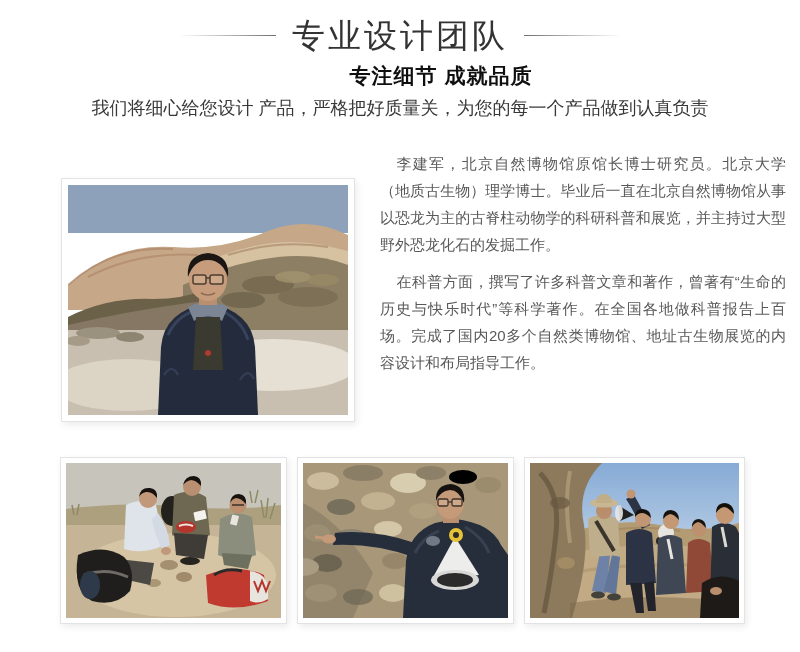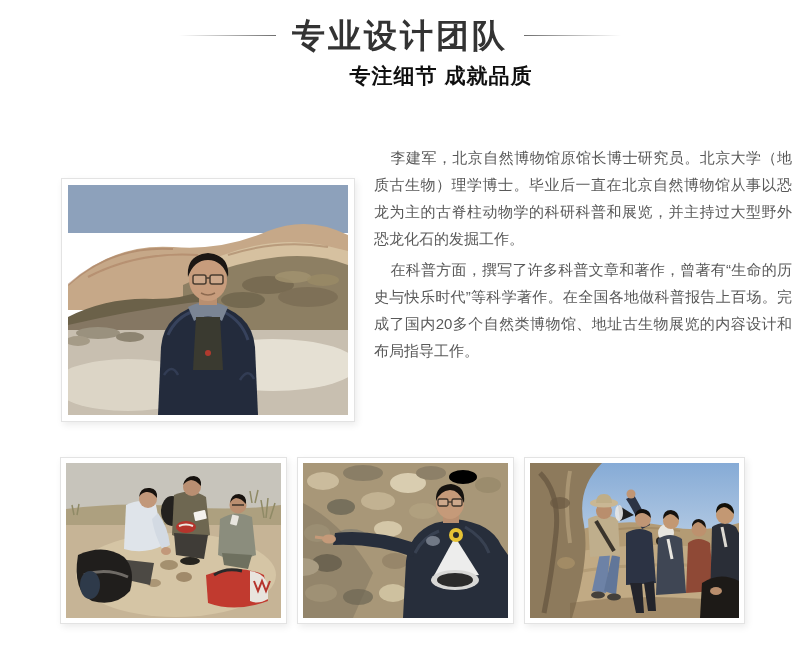--- a/index.html
+++ b/index.html
@@ -12,21 +12,21 @@
   }
   
   .title-row{
     position:absolute;top:14px;left:0;right:0;height:42px;
     display:flex;align-items:center;justify-content:center;gap:16px;
   }
   .h-line{width:97px;height:1px;}
   .h-line.left{background:linear-gradient(to right,rgba(130,130,130,0),#6e6e6e);}
   .h-line.right{background:linear-gradient(to left,rgba(130,130,130,0),#6e6e6e);}
   .page-title{
-    margin:0;font-size:33px;font-weight:700;color:#333;
+    margin:0;font-size:33px;font-weight:400;color:#333;
     letter-spacing:3px;line-height:1;
   }
   .subtitle{
     position:absolute;top:62px;left:0;width:100%;
     text-align:center;font-size:21px;font-weight:bold;color:#0f0f0f;
     letter-spacing:1px;
     padding-left:41px;
   }
   .tagline{
     position:absolute;top:96px;left:0;width:100%;
@@ -37,37 +37,38 @@
     position:absolute;background:#fff;border:1px solid #e3e3e3;
     box-shadow:2px 3px 7px rgba(0,0,0,.08);
   }
   .portrait-card{left:61px;top:178px;width:280px;height:230px;padding:6px;}
   .photo-card svg{display:block;}
   .bio{
     position:absolute;left:370px;top:140px;width:426px;
     font-size:15px;line-height:27px;color:#595959;
     text-align:justify;
   }
-  .bio p{margin:4px;text-indent:1.1em;}
+  .bio p{margin:10px;text-indent:1.1em;}
   
   .card-a{left:60px;top:457px;width:215px;height:155px;padding:5px;}
   .card-b{left:297px;top:457px;width:205px;height:155px;padding:5px;}
   .card-c{left:524px;top:457px;width:209px;height:155px;padding:5px;}
 </style>
 </head>
 <body>
 
 <div class="page">
 
   <div class="title-row">
     <div class="h-line left"></div>
     <h1 class="page-title">专业设计团队</h1>
     <div class="h-line right"></div>
   </div>
   <div class="subtitle">专注细节 成就品质</div>
+  <div class="tagline">我们将细心给您设计 产品，严格把好质量关，为您的每一个产品做到认真负责</div>
 
   <div class="photo-card portrait-card">
     <svg width="280" height="230" viewBox="0 0 280 230">
 
       <rect x="0" y="0" width="280" height="48" fill="#8da1bb"></rect>
 
       <path d="M0,100 Q45,58 105,62 Q155,66 200,46 Q240,30 280,50 L280,125 L0,125 Z" fill="#c6a888"></path>
       <path d="M0,100 Q45,60 105,64" stroke="#a97e61" stroke-width="2" fill="none" opacity=".6"></path>
       <path d="M20,92 Q70,66 130,70" stroke="#a77a5c" stroke-width="2" fill="none" opacity=".5"></path>
       <path d="M150,72 Q205,50 255,60 L280,66 L280,96 L150,96 Z" fill="#d8c5a4" opacity=".85"></path>

